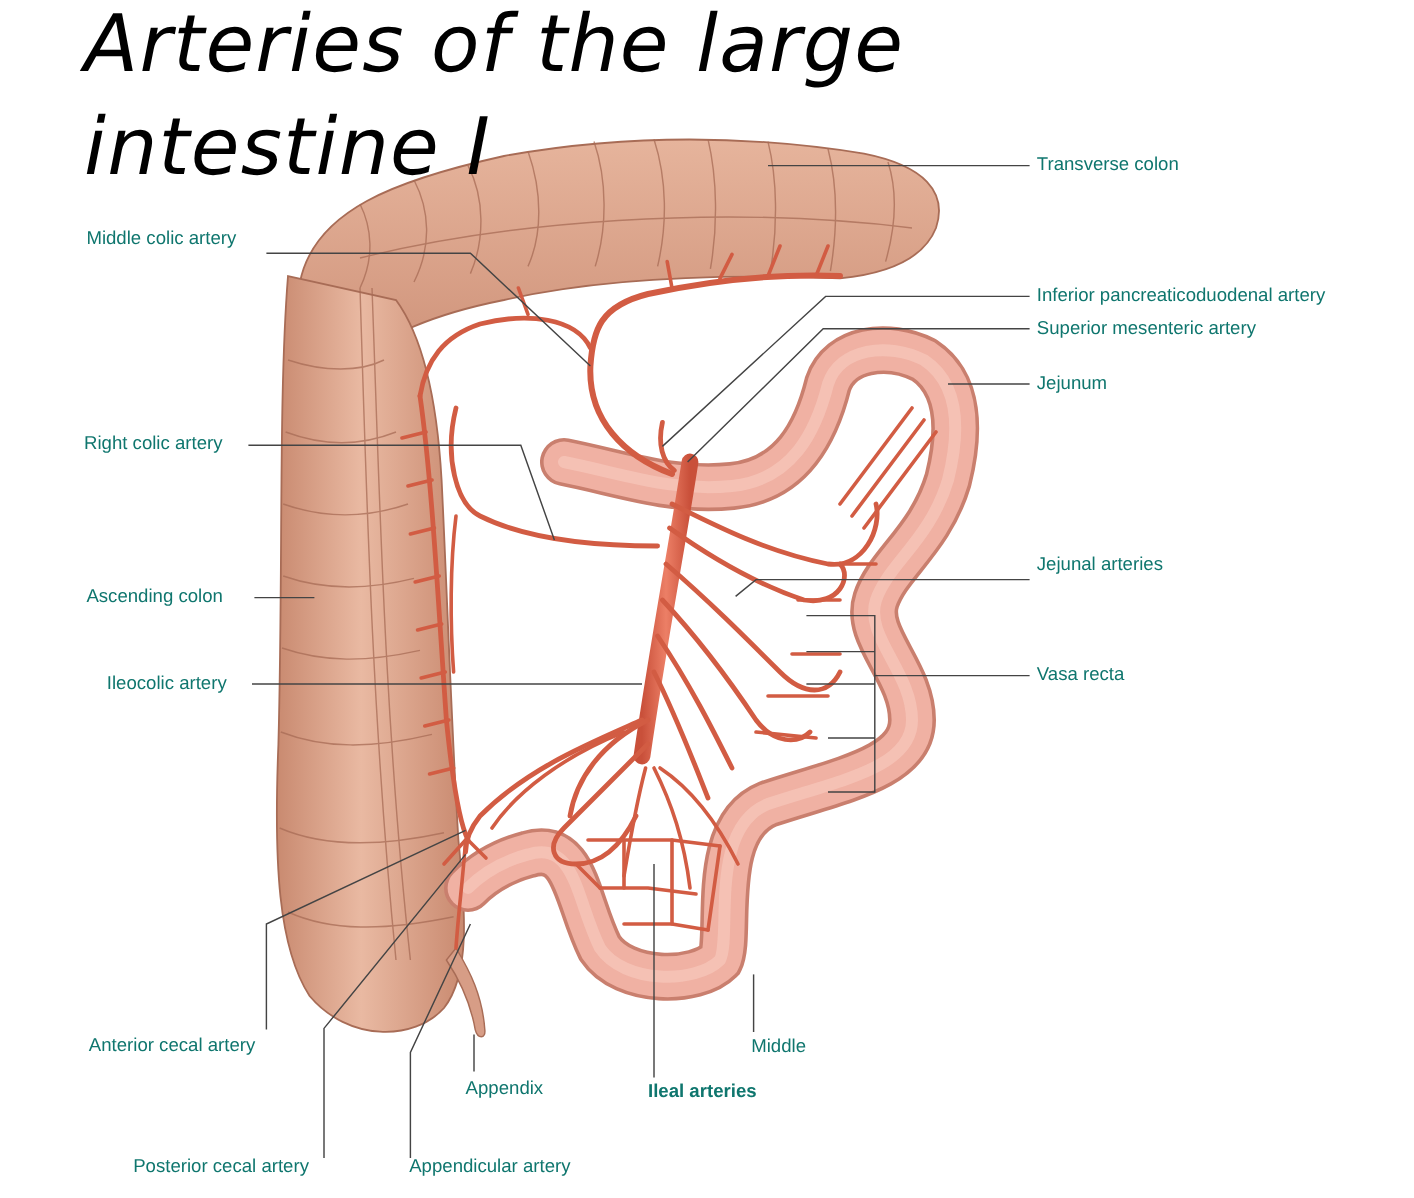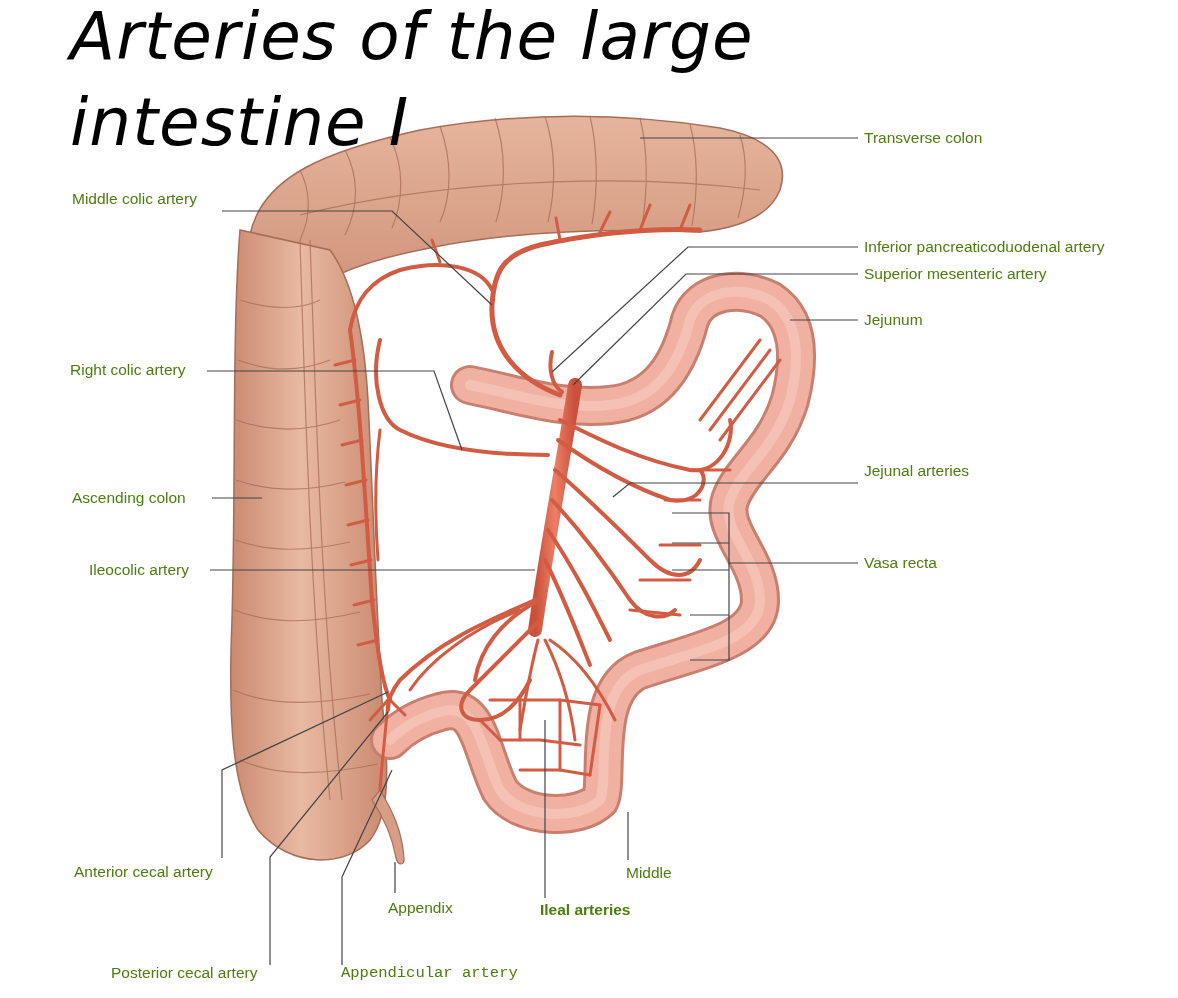--- a/index.html
+++ b/index.html
@@ -7,21 +7,21 @@
     .slide { position: absolute; left: 0; top: 0; width: 966px; height: 998px; background: #ffffff; }
     .illustration { position: absolute; left: 0; top: 0; width: 1178px; height: 998px; }
     .title {
       position: absolute; left: 70px; top: -6px; width: 760px;
       font-family: "DejaVu Sans", sans-serif; font-style: italic;
       font-size: 66px; line-height: 86px; color: #000000; letter-spacing: 1px;
       z-index: 5; margin: 0; font-weight: normal;
     }
     .label {
       position: absolute; font-family: "Liberation Sans", sans-serif;
-      font-size: 15.5px; color: #4d7c0f; white-space: nowrap; line-height: 18px; z-index: 4;
+      font-size: 15.5px; color: #0f766e; white-space: nowrap; line-height: 18px; z-index: 4;
     }
   </style>
 </head>
 <body>
 
 <div class="slide">
 
   <h1 class="title">
     <span>Arteries of the large</span><br>
     <span>intestine I</span>
@@ -155,15 +155,15 @@
   <div class="label" style="left:70px; top:361px;">Right colic artery</div>
   <div class="label" style="left:72px; top:489px;">Ascending colon</div>
   <div class="label" style="left:864px; top:462px;">Jejunal arteries</div>
   <div class="label" style="left:864px; top:554px;">Vasa recta</div>
   <div class="label" style="left:89px; top:561px;">Ileocolic artery</div>
   <div class="label" style="left:74px; top:863px;">Anterior cecal artery</div>
   <div class="label" style="left:626px; top:864px;">Middle</div>
   <div class="label" style="left:388px; top:899px;">Appendix</div>
   <div class="label" style="left:540px; top:901px;font-weight:bold;">Ileal arteries</div>
   <div class="label" style="left:111px; top:964px;">Posterior cecal artery</div>
-  <div class="label" style="left:341px; top:964px;font-family:Liberation Mono, monospace;">Appendicular artery</div>
+  <div class="label" style="left:341px; top:964px;">Appendicular artery</div>
 
 </div>
 
 </body></html>

